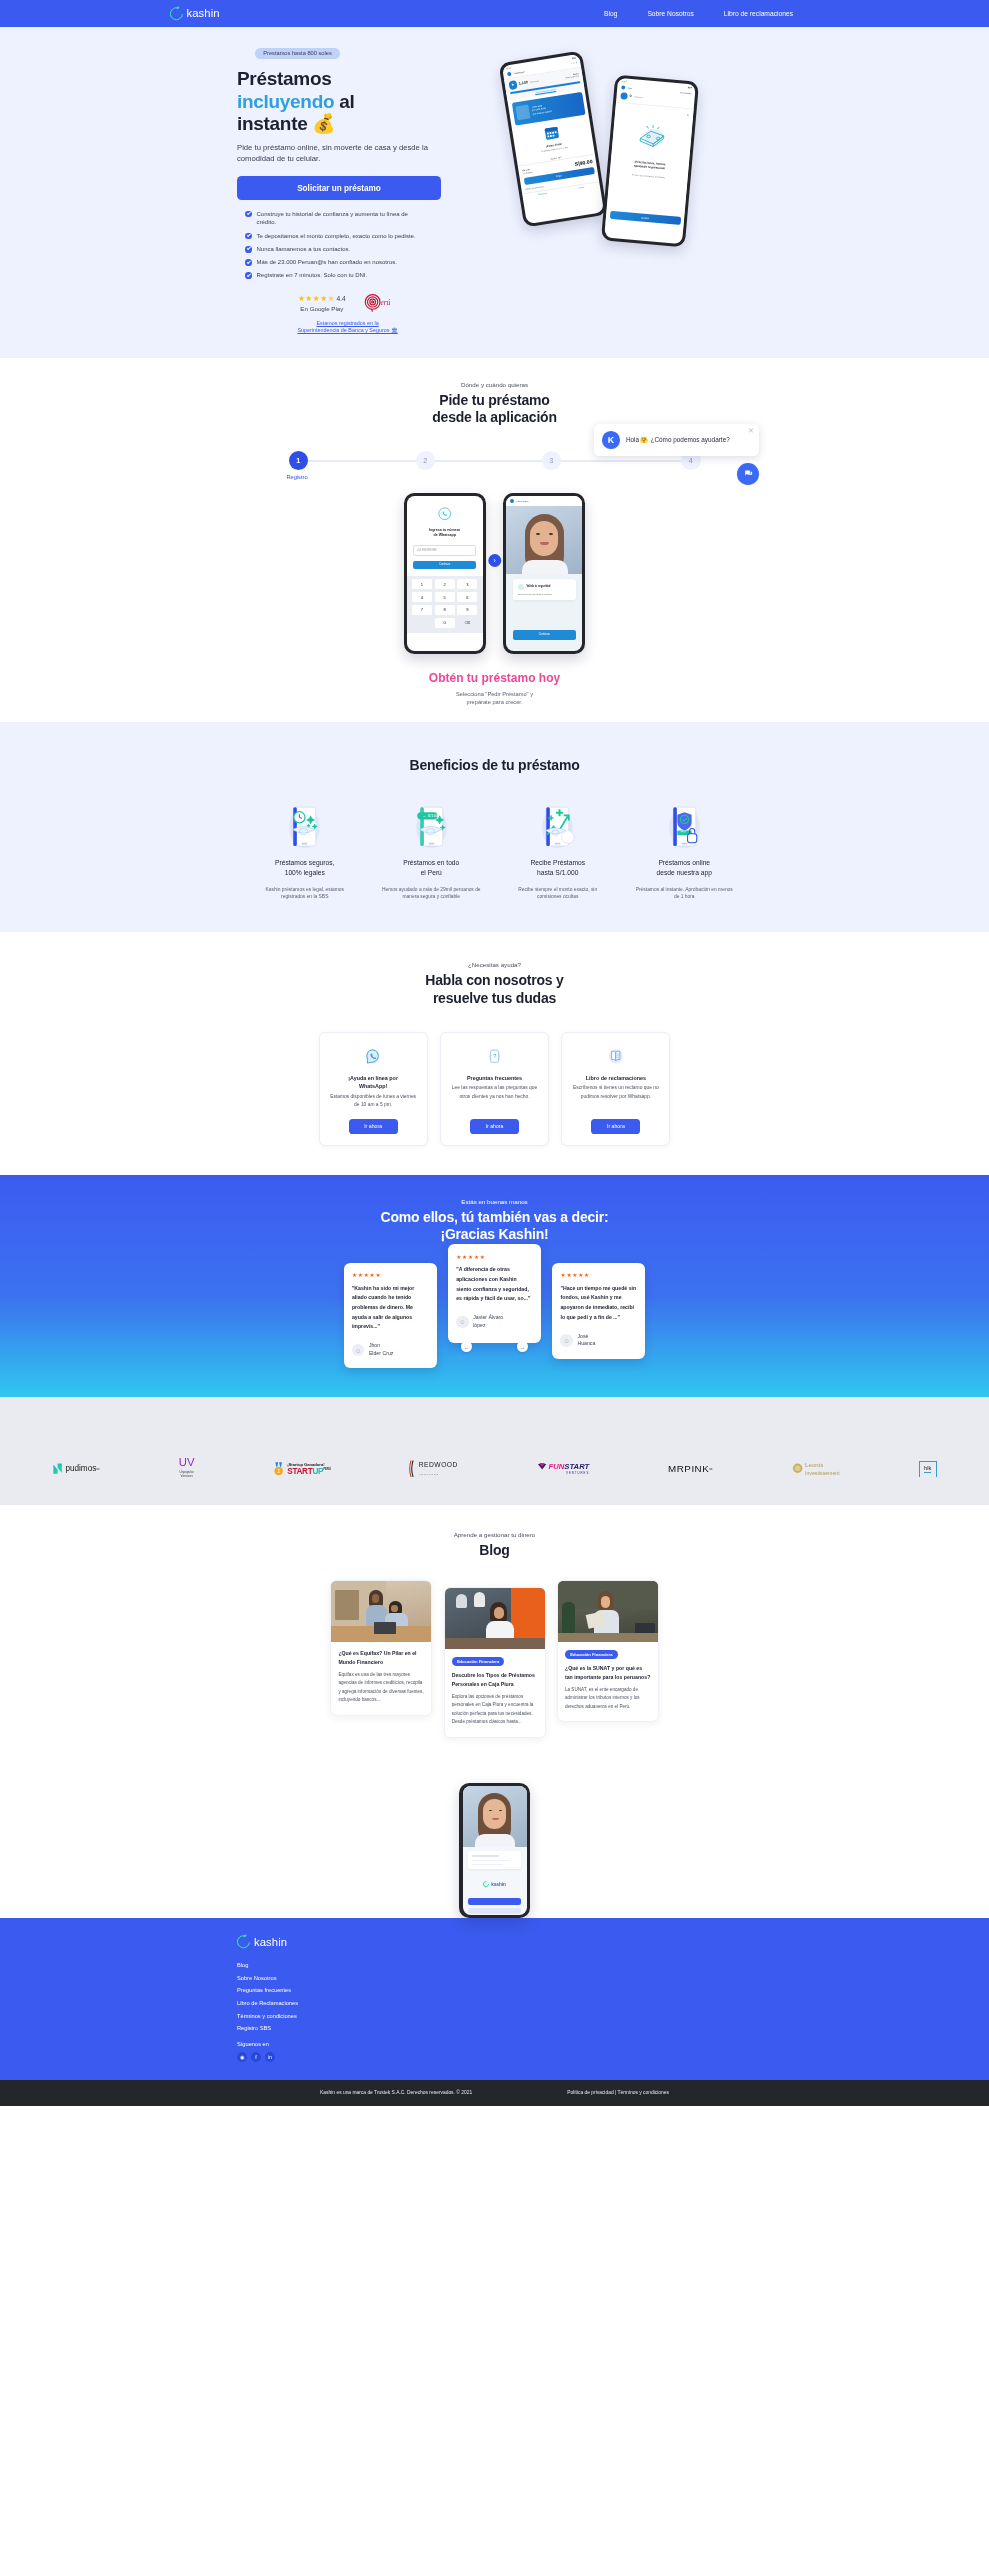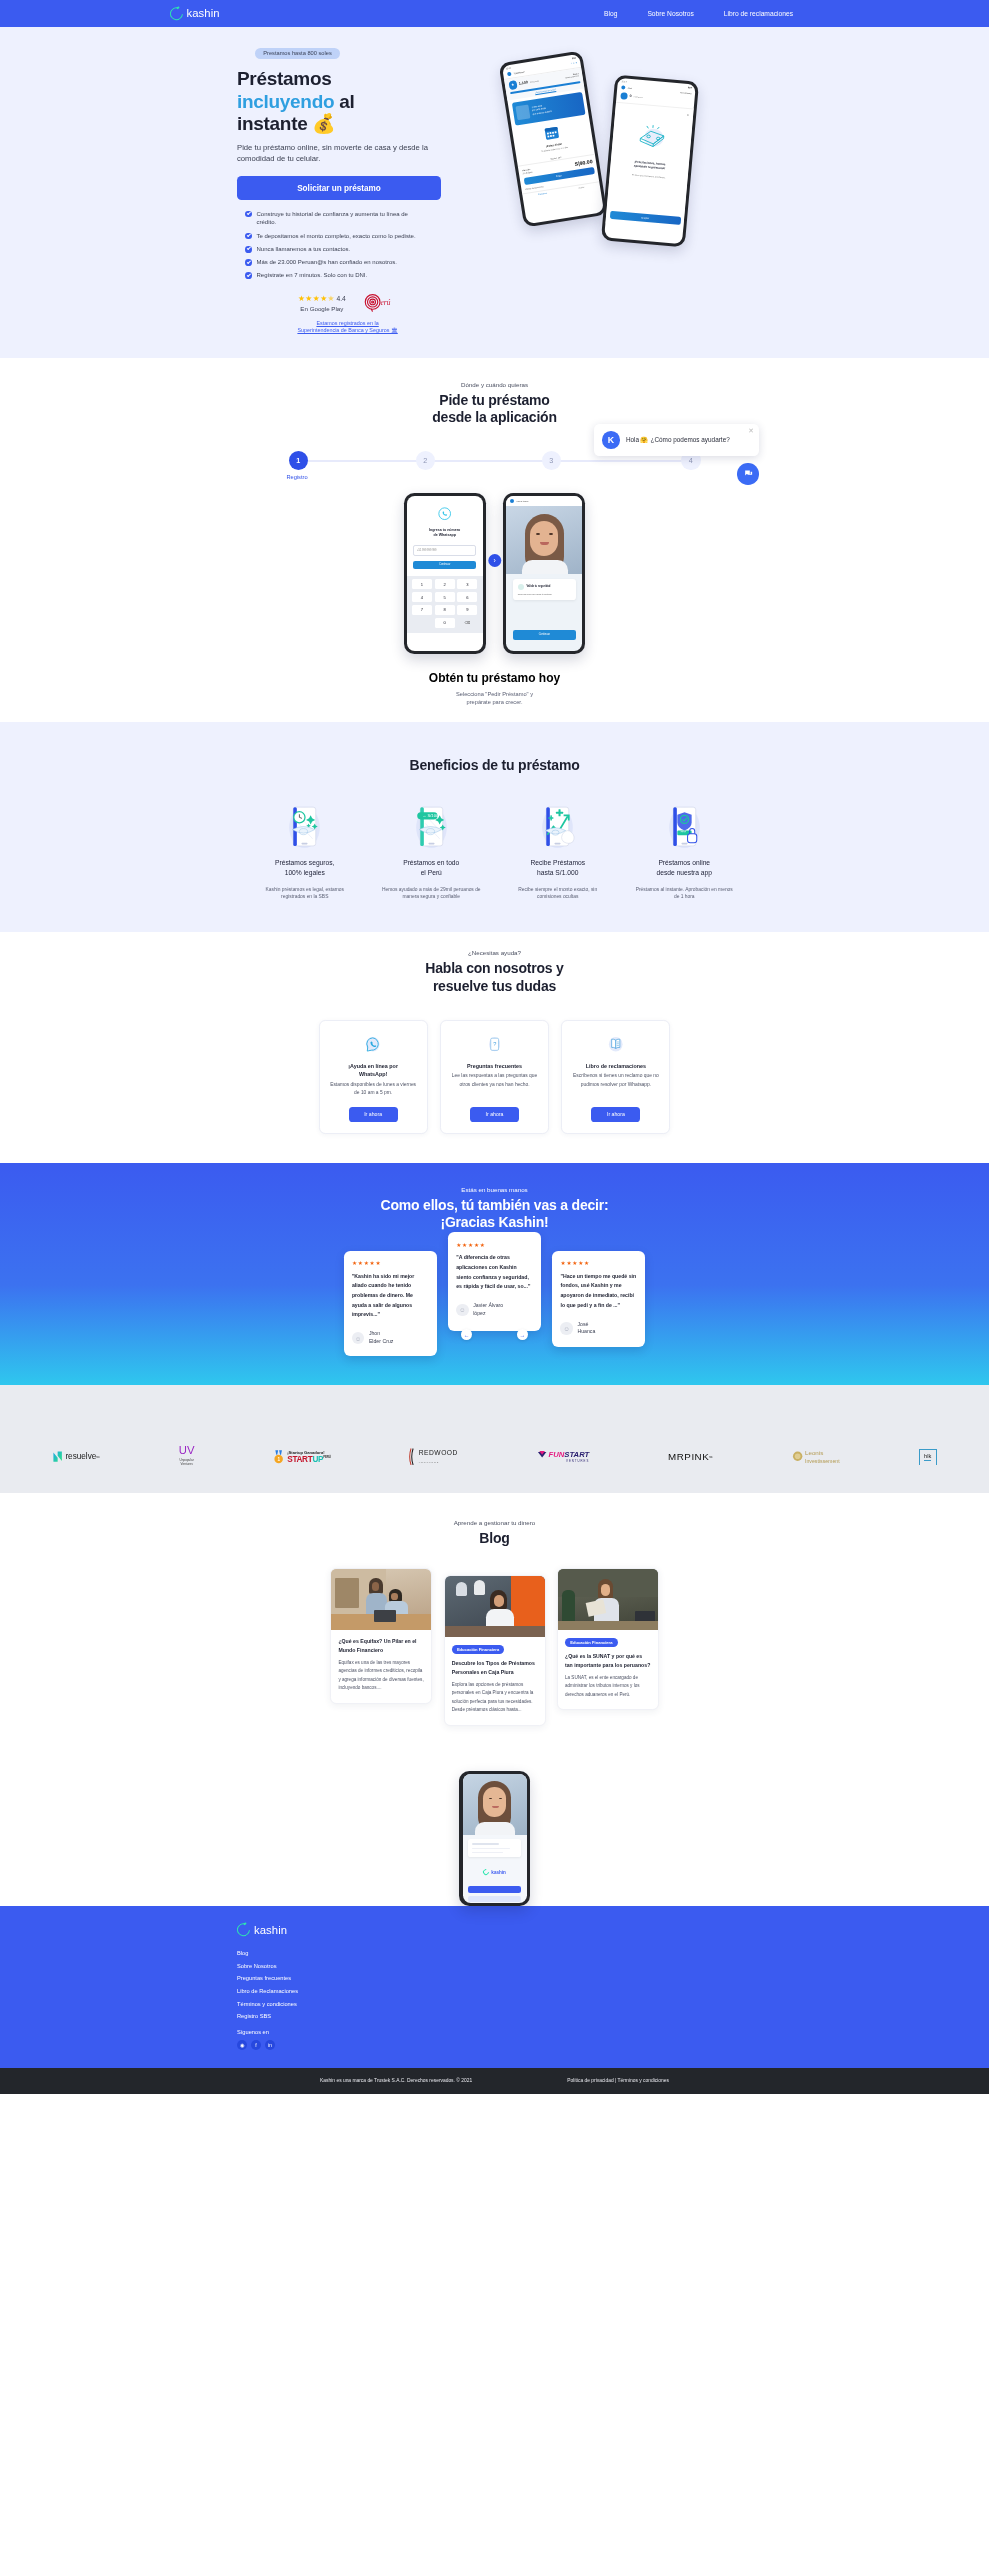--- a/index.html
+++ b/index.html
@@ -152,21 +152,21 @@
   }
   .step-dot.active { background: #2F50E8; color: #fff; font-weight: 600; }
   .step-label { position: absolute; top: 23px; font-size: 5.7px; color: #2F50E8; }
 
   .appshots { display: flex; justify-content: center; align-items: center; gap: 17.5px; margin-top: 21.6px; position: relative; }
   .arrow-mid {
     width: 13.4px; height: 13.4px; border-radius: 50%; background: #2F50E8; color: #fff;
     display: flex; align-items: center; justify-content: center; font-size: 6.7px;
     position: absolute; left: 50%; transform: translateX(-50%); top: 61px; cursor: pointer;
   }
-  .obten-title { text-align: center; margin-top: 17.5px; font-size: 12px; color: #000000; font-weight: 600; }
+  .obten-title { text-align: center; margin-top: 17.5px; font-size: 12px; color: #ec4899; font-weight: 600; }
   .obten-sub { text-align: center; margin-top: 4.1px; font-size: 5.7px; color: #5b6074; line-height: 1.5; }
 
   
   .chat-widget { position: absolute; right: 24px; top: 43px; width: 165px; }
   .chat-bubble {
     background: #fff; border-radius: 5.2px; box-shadow: 0 2.1px 8.2px rgba(30,40,90,.16);
     padding: 7.2px 8.2px; display: flex; align-items: center; gap: 6.2px; position: relative;
   }
   .chat-avatar {
     width: 17.5px; height: 17.5px; border-radius: 50%; background: #3B6BF5; color: #fff;
@@ -182,21 +182,21 @@
 
   
   .benefits { background: #EEF1FE; padding: 27px 0 31px; }
   .ben-grid { display: flex; justify-content: center; gap: 15.5px; margin-top: 27px; }
   .ben-card { width: 111px; text-align: center; }
   .ben-art { height: 49px; display: flex; align-items: flex-end; justify-content: center; }
   .ben-name { margin-top: 8.2px; font-size: 6.7px; line-height: 1.5; color: #22253a; }
   .ben-desc { margin-top: 7.2px; font-size: 4.9px; line-height: 1.6; color: #5b6074; padding: 0 5.2px; }
 
   
-  .help { background: #fff; padding: 17px 0 29px; }
+  .help { background: #fff; padding: 29px 0 29px; }
   .help-grid { display: flex; justify-content: center; gap: 12.4px; margin-top: 25px; }
   .help-card {
     width: 109px; background: #fff; border: 0.5px solid #eceef6; border-radius: 6.2px;
     padding: 13.4px 9.3px 11.3px; text-align: center; box-shadow: 0 1px 5.2px rgba(40,50,90,.05);
     display: flex; flex-direction: column; align-items: center;
   }
   .help-icon { height: 19.6px; display: flex; align-items: center; justify-content: center; }
   .help-title { margin-top: 8.2px; font-size: 5.4px; font-weight: 700; color: #1d2030; line-height: 1.55; }
   .help-desc { margin-top: 2.1px; font-size: 4.9px; color: #4d5264; line-height: 1.7; }
   .help-btn {
@@ -814,21 +814,21 @@
       <div class="logo-item">
         <svg width="11.3" height="13.4" viewBox="0 0 24 28">
             <defs>
               <linearGradient id="ng" x1="0" y1="0" x2="1" y2="1">
                 <stop offset="0" stop-color="#1fa7e8"></stop>
                 <stop offset="1" stop-color="#2ee67f"></stop>
               </linearGradient>
             </defs>
             <path d="M3 25 L3 5 L12 16 L12 3 L21 3 L21 23 L12 12 L12 25z" fill="url(#ng)"></path>
           </svg>
-        <span style="font-size:8.2px;color:#1a1a1a;margin-left:2.1px;">resuelve</span>
+        <span style="font-size:8.2px;color:#1a1a1a;margin-left:2.1px;">pudimos</span>
           <sup style="font-size:3.6px;color:#1a1a1a;">vc</sup>
       </div>
 
       <div class="logo-item" style="flex-direction:column;">
         <span style="font-size:11.3px;color:#9a27c4;line-height:1;">UV</span>
         <span style="font-size:3.1px;color:#444;text-align:center;line-height:1.3;margin-top:1.5px;">
           <span>Unpopular</span><br>
           <span>Ventures</span>
         </span>
       </div>

